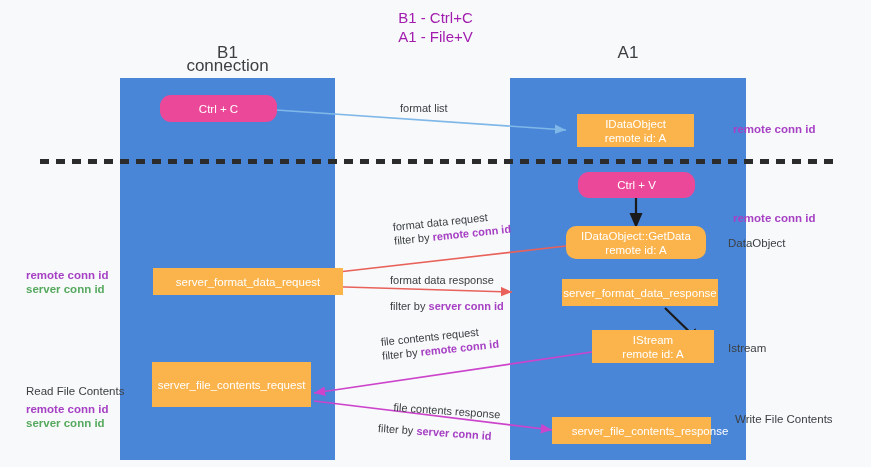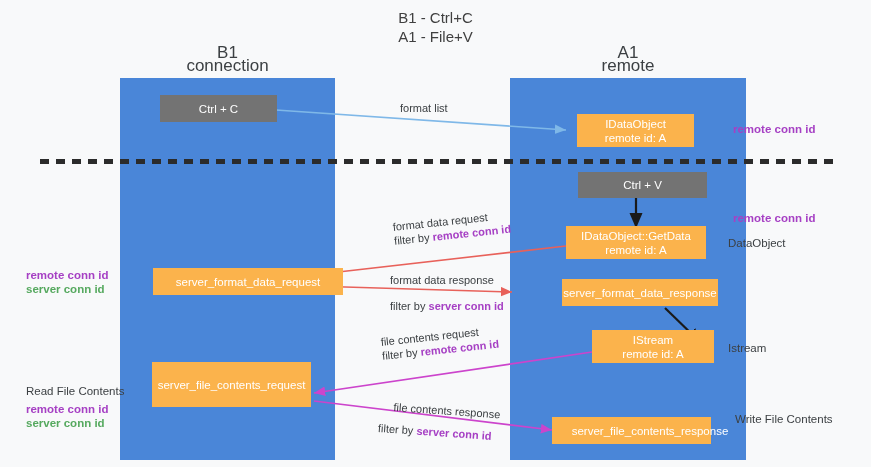--- a/index.html
+++ b/index.html
@@ -18,21 +18,21 @@
     overflow: hidden;
   }
   .abs { position: absolute; }
 
   
   .title {
     left: 0; top: 8px;
     width: 871px;
     text-align: center;
     font-size: 15px;
-    color: #404040;
+    color: #a21caf;
     line-height: 19px;
   }
 
   
   .colhead {
     text-align: center;
     font-size: 17px;
     color: #3c4043;
     line-height: 13px;
   }
@@ -48,21 +48,21 @@
     display: flex;
     flex-direction: column;
     align-items: center;
     justify-content: center;
     color: #ffffff;
     font-size: 11.5px;
     line-height: 14px;
     text-align: center;
     z-index: 5;
   }
-  .node.green { background: #737373; }
+  .node.green { background: #ec4899; border-radius: 11px; }
   .node.orange { background: #fbb34c; }
 
   
   .sidelabel {
     font-size: 11.5px;
     line-height: 15px;
     color: #3c4043;
     white-space: nowrap;
   }
   .sidelabel.purple { color: #a640c4; font-weight: bold; }
@@ -99,21 +99,20 @@
     <div>B1 - Ctrl+C</div>
     <div>A1 - File+V</div>
   </div>
 
   <div class="abs colhead" style="left:120px; top:46px; width:215px;">
     <div>B1</div>
     <div>connection</div>
   </div>
   <div class="abs colhead" style="left:510px; top:46px; width:236px;">
     <div>A1</div>
-    <div>remote</div>
   </div>
 
   <div class="abs lane" style="left:120px; top:78px; width:215px; height:382px;"></div>
   <div class="abs lane" style="left:510px; top:78px; width:236px; height:382px;"></div>
 
   <svg id="edges" viewBox="0 0 871 467">
     <defs>
       <marker id="ar-blue" markerWidth="9" markerHeight="9" refX="7" refY="3" orient="auto">
         <path d="M0,0 L7,3 L0,6 z" fill="#7fb8e8"></path>
       </marker>
@@ -148,25 +147,25 @@
 
   <div class="abs node green" style="left:160px; top:95px; width:117px; height:27px;">
     <span>Ctrl + C</span>
   </div>
 
   <div class="abs node orange" style="left:577px; top:114px; width:117px; height:33px;">
     <span>IDataObject</span>
     <span>remote id: A</span>
   </div>
 
-  <div class="abs node green" style="left:578px; top:172px; width:129px; height:26px;justify-content:center;">
+  <div class="abs node green" style="left:578px; top:172px; width:117px; height:26px;justify-content:center;">
     <span>Ctrl + V</span>
   </div>
 
-  <div class="abs node orange" style="left:566px; top:226px; width:140px; height:33px;">
+  <div class="abs node orange" style="left:566px; top:226px; width:140px; height:33px;border-radius:10px;">
     <span>IDataObject::GetData</span>
     <span>remote id: A</span>
   </div>
 
   <div class="abs node orange" style="left:153px; top:268px; width:190px; height:27px;">
     <span>server_format_data_request</span>
   </div>
 
   <div class="abs node orange" style="left:534px; top:279px; width:156px; height:27px;margin-left:28px;">
     <span>server_format_data_response</span>

